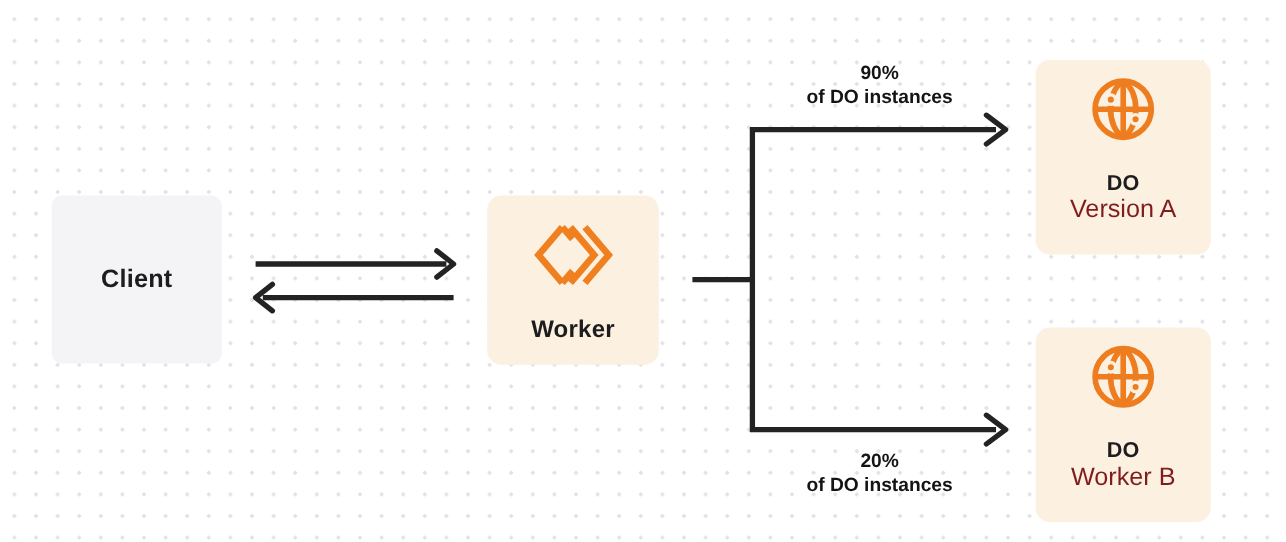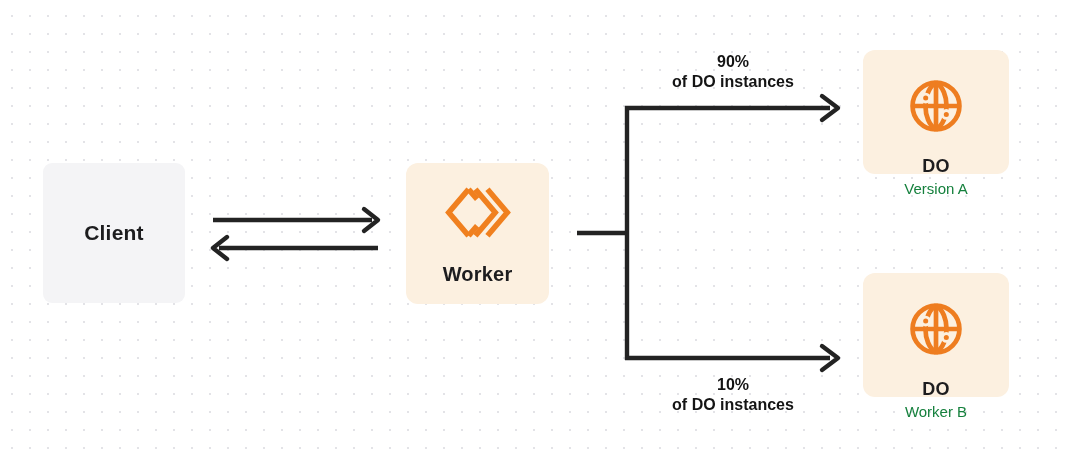--- a/index.html
+++ b/index.html
@@ -58,39 +58,39 @@
   .worker-label {
     font-size: 20px;
     font-weight: bold;
     color: #1d1d1f;
     line-height: 24px;
     letter-spacing: 0.2px;
   }
 
   .node-do {
     left: 863px;
-    width: 146px; height: 124px;
+    width: 146px; height: 162px;
     background: #fcf0e0;
     border-radius: 12px;
-    padding-top: 26px;
+    padding-top: 11px;
     align-items: center;
   }
   .node-do-a { top: 50px; }
   .node-do-b { top: 273px; }
   .do-icon { margin-bottom: 15px; }
   .do-title {
     font-size: 18px;
     font-weight: bold;
     color: #1d1d1f;
     line-height: 23px;
     letter-spacing: 0.3px;
   }
   .do-subtitle {
-    font-size: 15px;
-    color: #15803d;
+    font-size: 21px;
+    color: #7f1d1d;
     line-height: 21px;
   }
 
   .branch-label {
     position: absolute;
     left: 633px;
     width: 200px;
     text-align: center;
     font-size: 16px;
     font-weight: bold;
@@ -187,17 +187,17 @@
     <span class="do-title">DO</span>
     <span class="do-subtitle">Worker B</span>
   </div>
 
   <div class="branch-label branch-label-top">
     <div>90%</div>
     <div>of DO instances</div>
   </div>
 
   <div class="branch-label branch-label-bottom">
-    <div>10%</div>
+    <div>20%</div>
     <div>of DO instances</div>
   </div>
 
 </div>
 
 </body></html>

